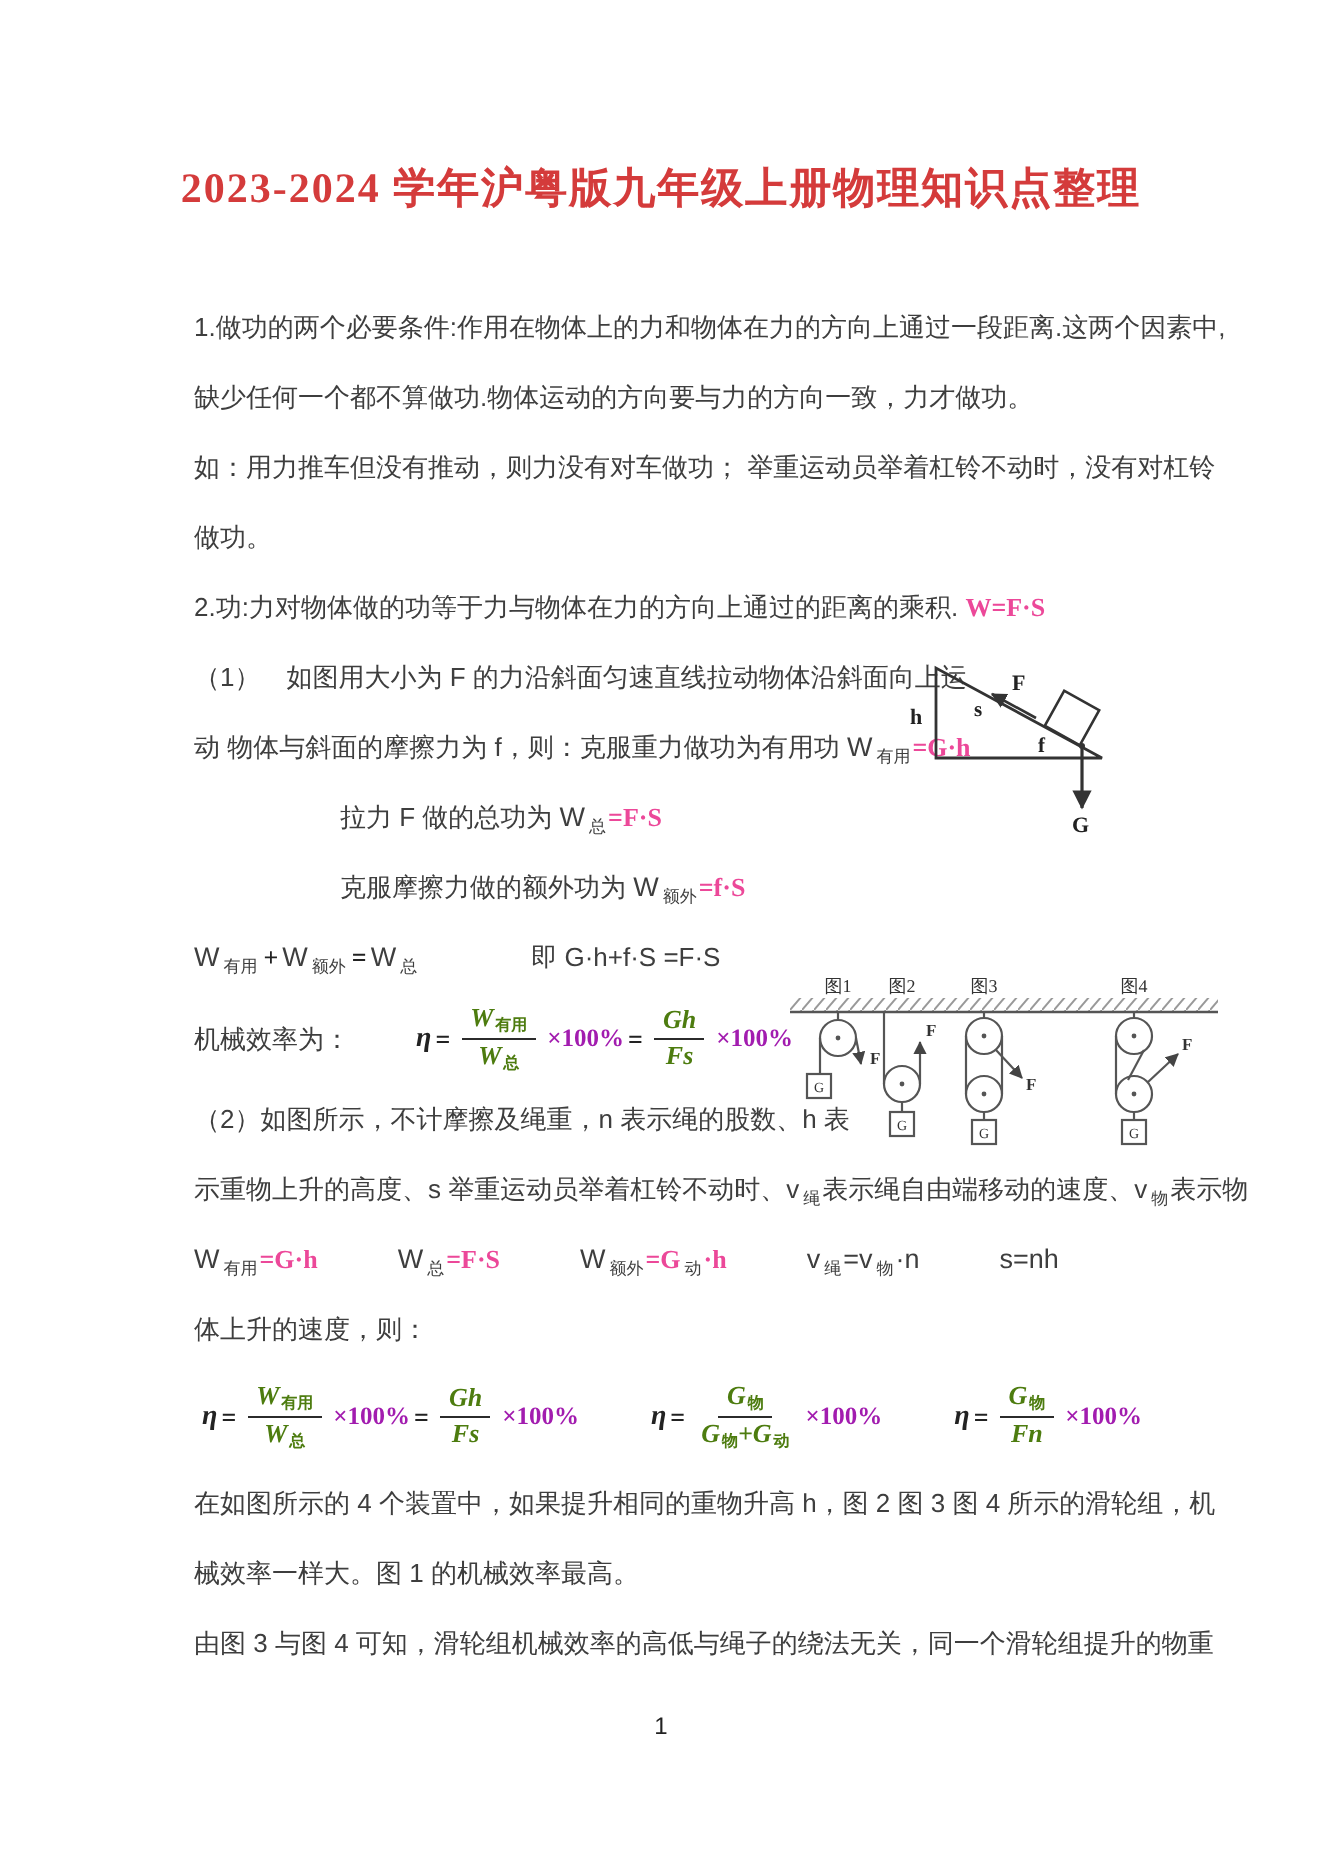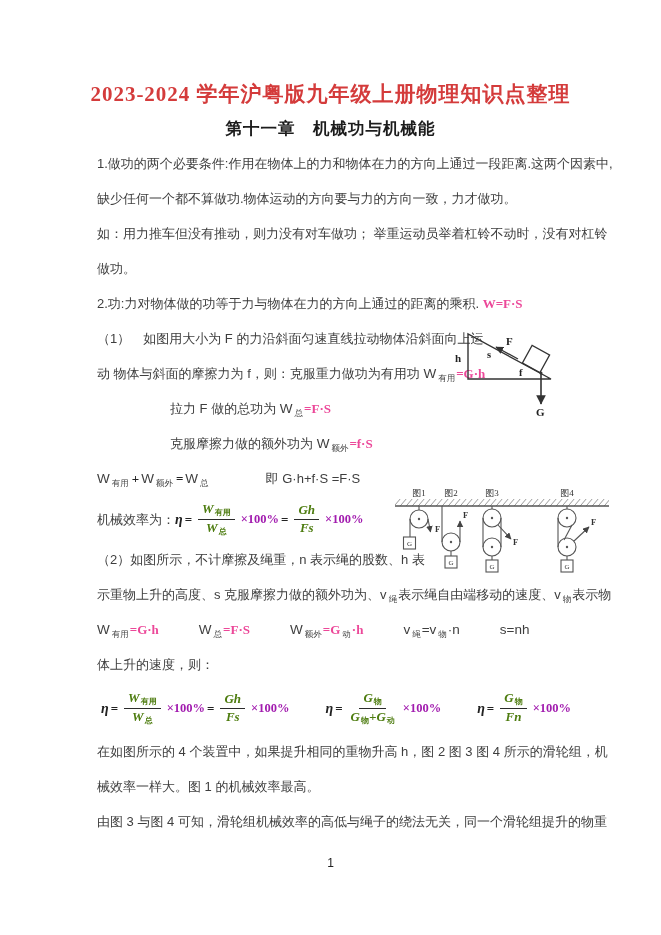--- a/index.html
+++ b/index.html
@@ -18,21 +18,21 @@
     color:#d43b3b;letter-spacing:1px;font-family:Liberation Serif, serif;
   }
   .doc-chapter{
     position:absolute;top:118px;left:0;width:100%;
     text-align:center;font-size:16.5px;font-weight:bold;color:#1c1c1c;
     letter-spacing:1px;
   }
   .text-block{position:absolute;top:146px;left:97px;width:560px;}
   .ln{height:35px;line-height:35px;font-size:13px;white-space:nowrap;}
   .ln.indent{padding-left:73px;}
-  .ln.tall{height:46px;display:flex;align-items:center;}
+  .ln.tall{height:46px;display:flex;align-items:center;gap:33px;}
   .ln.tall2{height:52px;display:flex;align-items:center;}
   .gap{display:inline-block;width:56px;}
   
   .fm{font-family:"Liberation Serif","DejaVu Serif",serif;font-weight:bold;font-size:13px;color:#ec4899;}
   .fw{font-size:13.5px;}
   .sub{font-size:8.5px;vertical-align:-3px;margin:0 1px 0 2px;}
   .frac{
     display:inline-flex;flex-direction:column;align-items:center;
     vertical-align:middle;margin:0 4px;
     font-family:"Liberation Serif","DejaVu Serif",serif;
@@ -53,21 +53,20 @@
     text-align:center;font-size:12px;color:#222;
   }
   svg text{font-family:"Liberation Serif","DejaVu Serif",serif;}
 </style>
 </head>
 <body>
 
 <div class="page">
 
   <div class="doc-title">2023-2024 学年沪粤版九年级上册物理知识点整理</div>
-  <div class="doc-chapter">第十一章　机械功与机械能</div>
 
   <div class="text-block">
     <div class="ln">1.做功的两个必要条件:作用在物体上的力和物体在力的方向上通过一段距离.这两个因素中,</div>
     <div class="ln">缺少任何一个都不算做功.物体运动的方向要与力的方向一致，力才做功。</div>
     <div class="ln">如：用力推车但没有推动，则力没有对车做功； 举重运动员举着杠铃不动时，没有对杠铃</div>
     <div class="ln">做功。</div>
 
     <div class="ln"><span>2.功:力对物体做的功等于力与物体在力的方向上通过的距离的乘积. </span><span class="fm">W=F·S</span></div>
 
     <div class="ln">（1）　如图用大小为 F 的力沿斜面匀速直线拉动物体沿斜面向上运</div>
@@ -94,21 +93,21 @@
         <span class="frac">
           <span class="num">Gh</span>
           <span class="den">Fs</span>
         </span>
         <span class="x100">×100%</span>
       </span>
     </div>
 
     <div class="ln">（2）如图所示，不计摩擦及绳重，n 表示绳的股数、h 表</div>
 
-    <div class="ln"><span>示重物上升的高度、s 克服摩擦力做的额外功为、v</span><sub class="sub">绳</sub><span>表示绳自由端移动的速度、v</span><sub class="sub">物</sub><span>表示物</span></div>
+    <div class="ln"><span>示重物上升的高度、s 举重运动员举着杠铃不动时、v</span><sub class="sub">绳</sub><span>表示绳自由端移动的速度、v</span><sub class="sub">物</sub><span>表示物</span></div>
 
     <div class="ln formula-row">
       <span><span class="fw">W</span><sub class="sub">有用</sub><span class="fm">=G·h</span></span>
       <span><span class="fw">W</span><sub class="sub">总</sub><span class="fm">=F·S</span></span>
       <span><span class="fw">W</span><sub class="sub">额外</sub><span class="fm">=G</span><sub class="sub">动</sub><span class="fm">·h</span></span>
       <span><span class="fw">v</span><sub class="sub">绳</sub><span class="fw">=v</span><sub class="sub">物</sub><span class="fw">·n</span></span>
       <span><span class="fw">s=nh</span></span>
     </div>
 
     <div class="ln">体上升的速度，则：</div>

